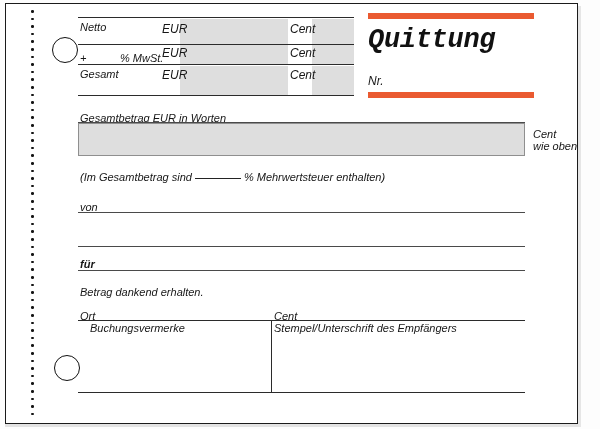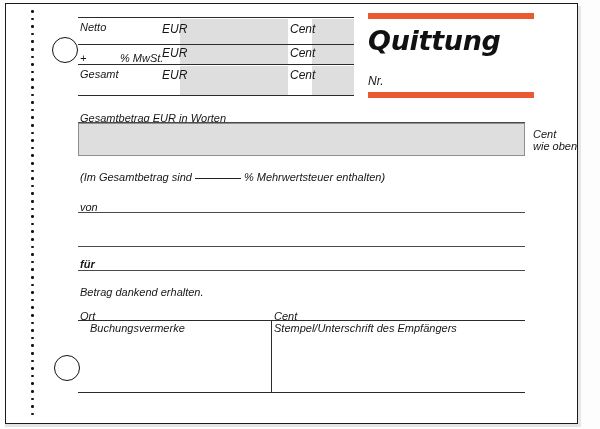--- a/index.html
+++ b/index.html
@@ -223,21 +223,21 @@
   <div class="it lbl" style="position:absolute; left:80px;  top:52px;">+</div>
   <div class="it lbl" style="position:absolute; left:120px; top:52px;">% MwSt.</div>
   <div class="it lbl-sm" style="position:absolute; left:162px; top:46px;">EUR</div>
   <div class="it lbl-sm" style="position:absolute; left:290px; top:46px;">Cent</div>
 
   <div class="it lbl" style="position:absolute; left:80px;  top:68px;">Gesamt</div>
   <div class="it lbl-sm" style="position:absolute; left:162px; top:68px;">EUR</div>
   <div class="it lbl-sm" style="position:absolute; left:290px; top:68px;">Cent</div>
 
   <div class="obar" id="obar-top" style="left: 368px; top: 13px; width: 166px; background: rgb(234, 90, 49);"></div>
-  <div class="title" style="left:368px; top:25px;">Quittung</div>
+  <div class="title" style="left:368px; top:25px;font-family:Liberation Mono, monospace;">Quittung</div>
   <div class="it lbl-sm" style="position:absolute; left:368px; top:74px;">Nr.</div>
   <div class="obar" id="obar-bot" style="left: 368px; top: 92px; width: 166px; background: rgb(234, 90, 49);"></div>
 
   <div class="it lbl" style="position:absolute; left:80px; top:112px;">Gesamtbetrag EUR in Worten</div>
   <div class="rule-thin" style="left:78px; top:122px; width:447px;"></div>
   <div class="gray-box" style="left: 78px; top: 123px; width: 447px; height: 33px; background: rgb(222, 222, 222);"></div>
   <div class="it lbl" style="position:absolute; left:533px; top:128px;">Cent</div>
   <div class="it lbl" style="position:absolute; left:533px; top:140px;">wie oben</div>
 
   <div class="it lbl" style="position:absolute; left:80px; top:171px;">

